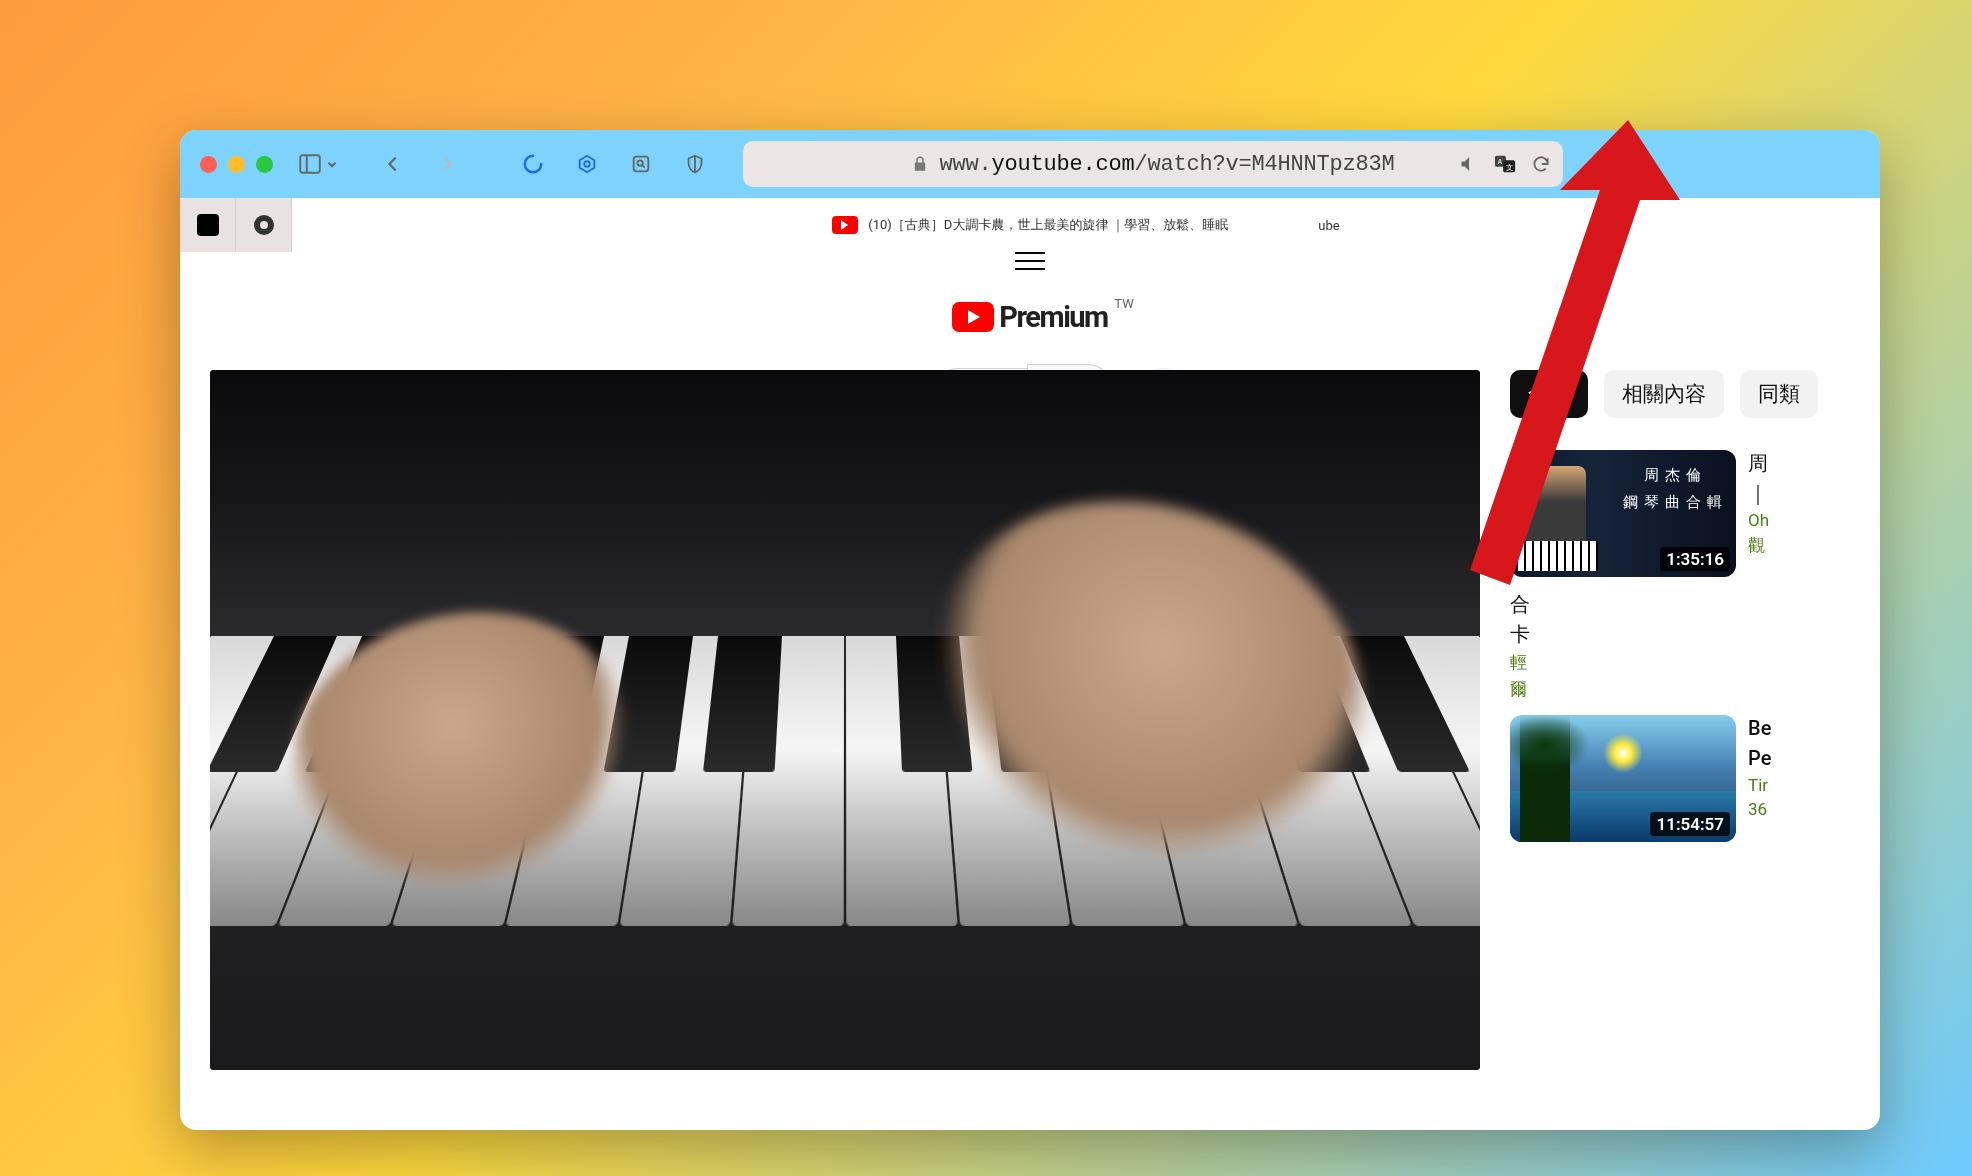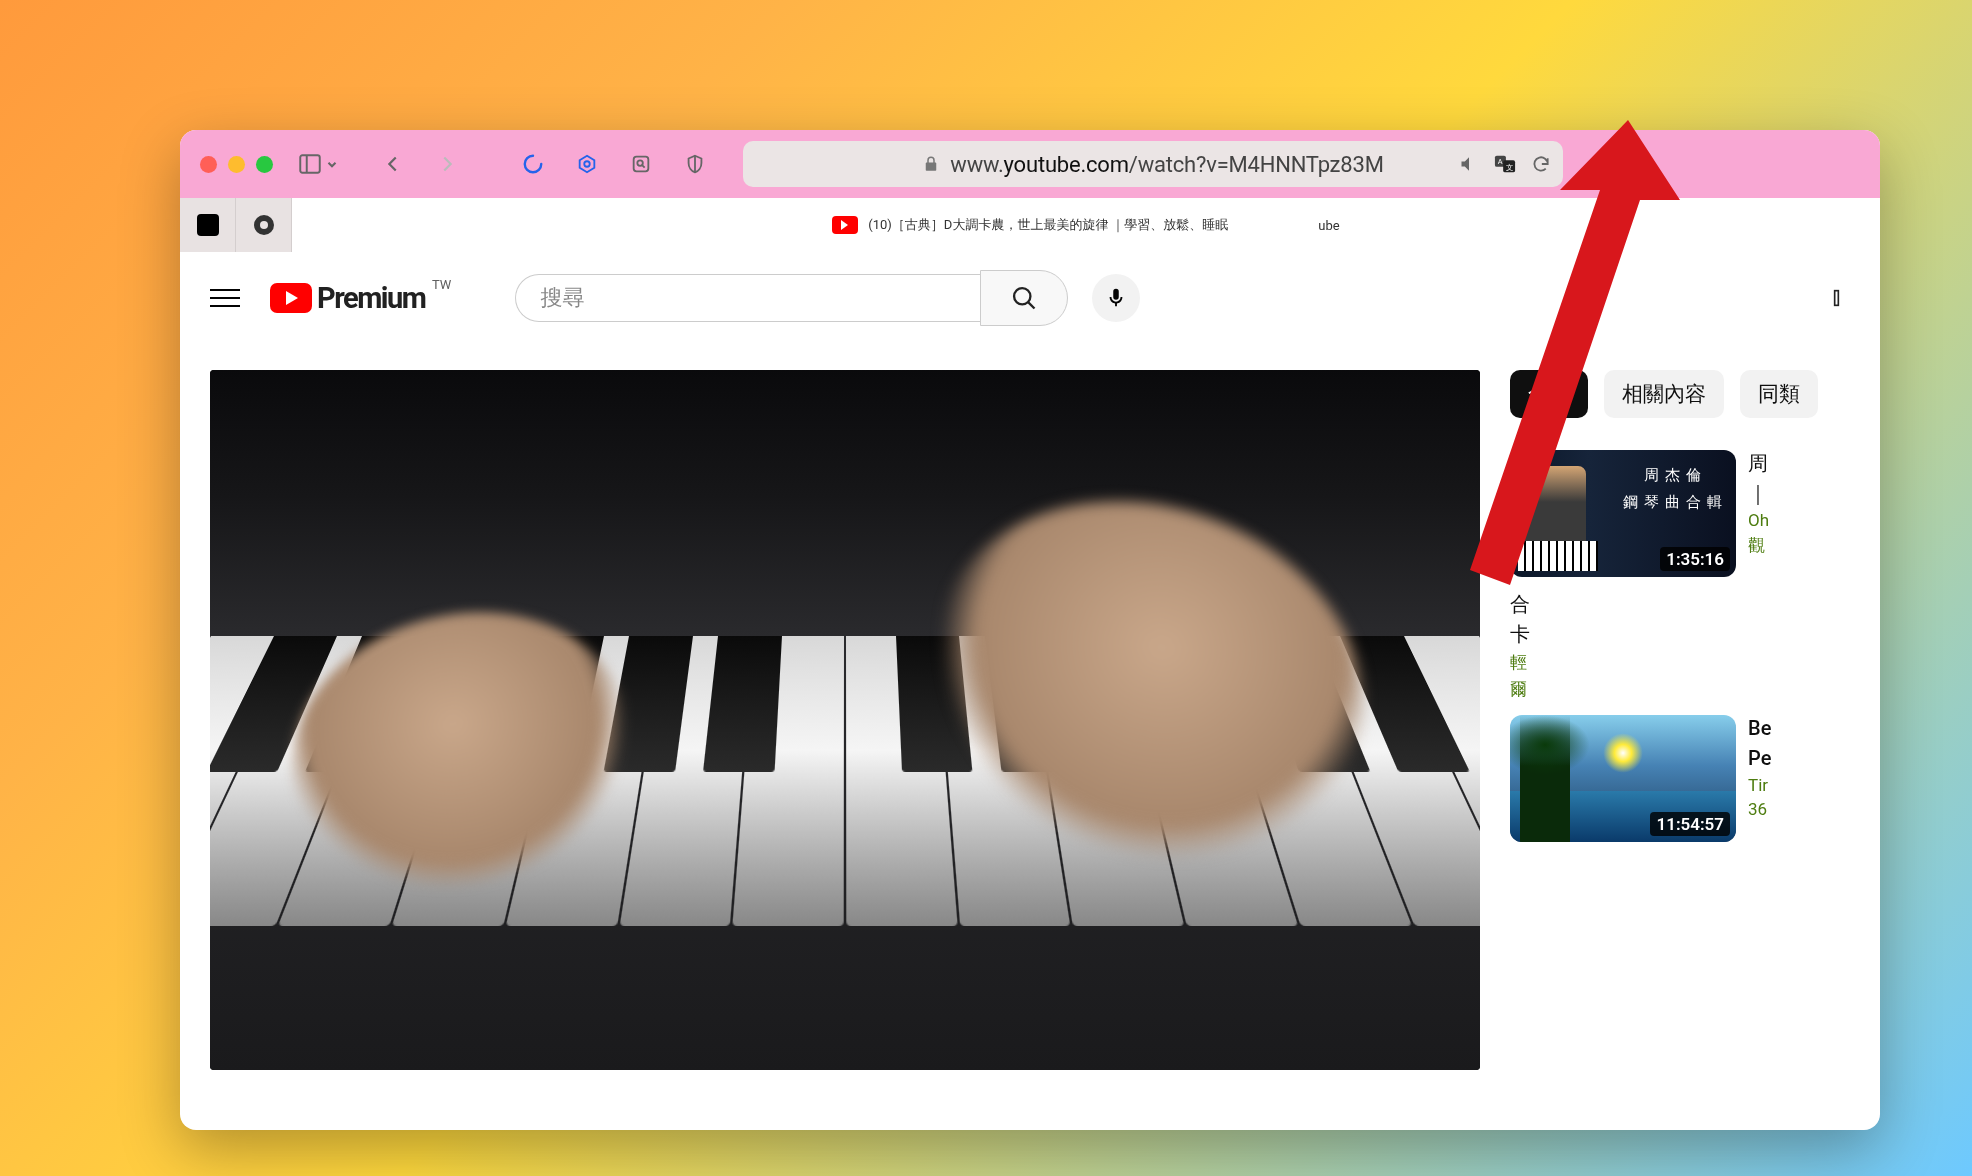--- a/index.html
+++ b/index.html
@@ -17,25 +17,26 @@
   top: 130px;
   width: 1700px;
   height: 1000px;
   background: #fff;
   border-radius: 16px;
   box-shadow: 0 20px 60px rgba(0,0,0,0.3);
   overflow: hidden;
 }
 .toolbar {
   height: 68px;
-  background: #f9a8d4;
+  background: #7dd3fc;
   display: flex;
   align-items: center;
   padding: 0 20px;
   gap: 10px;
+  font-family: Liberation Mono, monospace;
 }
 .traffic-lights { display: flex; gap: 11px; margin-right: 14px; }
 .tl { width: 17px; height: 17px; border-radius: 50%; }
 .tl.red { background: #ff5f57; }
 .tl.yellow { background: #febc2e; }
 .tl.green { background: #28c840; }
 .tb-btn {
   width: 36px; height: 36px;
   display: flex; align-items: center; justify-content: center;
   color: #5a5a5a; border-radius: 6px;
@@ -91,20 +92,21 @@
 }
 .yt-favicon { width: 26px; height: 18px; background: #ff0000; border-radius: 4px; position: relative; flex-shrink:0;}
 .yt-favicon::after { content:''; position:absolute; left:9px; top:4px; border-left: 7px solid #fff; border-top: 5px solid transparent; border-bottom: 5px solid transparent; }
 .yt-header {
   height: 92px;
   background: #fff;
   display: flex;
   align-items: center;
   padding: 0 30px;
   gap: 30px;
+  flex-direction: column;
 }
 .hamburger { width: 30px; display: flex; flex-direction: column; gap: 6px; }
 .hamburger span { height: 2px; background: #030303; }
 .yt-logo { display: flex; align-items: center; gap: 2px; position: relative; }
 .yt-logo-icon { width: 42px; height: 30px; background: #ff0000; border-radius: 7px; position: relative; }
 .yt-logo-icon::after { content:''; position:absolute; left:16px; top:8px; border-left: 12px solid #fff; border-top: 7px solid transparent; border-bottom: 7px solid transparent; }
 .yt-logo-text { font-size: 29px; font-weight: 700; letter-spacing: -1.5px; color: #212121; margin-left: 3px;}
 .yt-logo-tw { font-size: 13px; color: #606060; position: absolute; top: -4px; right: -26px; }
 .search-wrap { flex: 1; display: flex; align-items: center; max-width: 900px; margin-left: 60px;}
 .search-input {

